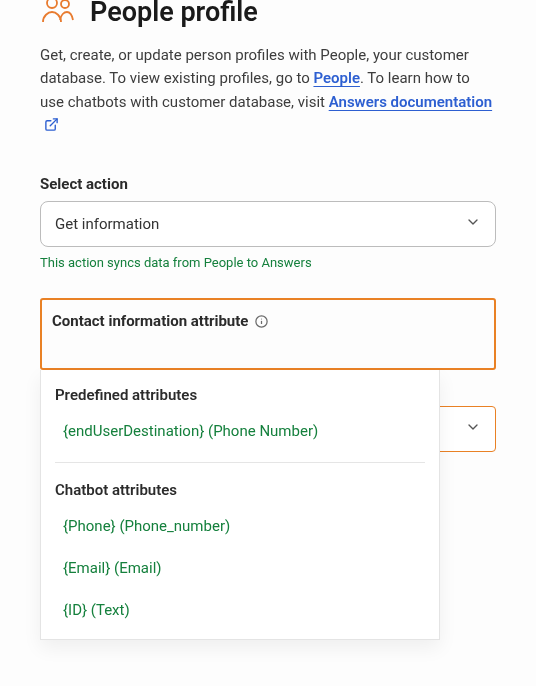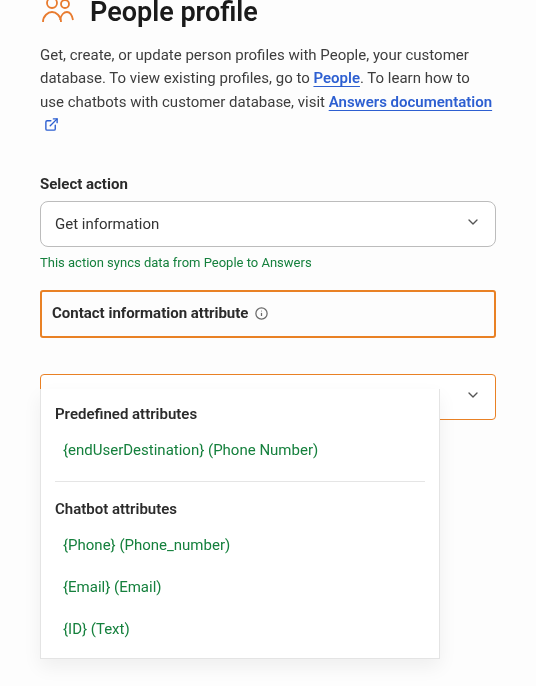--- a/index.html
+++ b/index.html
@@ -61,22 +61,22 @@
   .select .chev { position: absolute; right: 14px; top: 50%; transform: translateY(-50%); color: #555;}
   .helper {
     font-size: 13px;
     color: #15803d;
     margin-top: 8px;
   }
 
   .highlight-box {
     border: 2px solid #e98125;
     border-radius: 3px;
-    padding: 12px 10px 6px 10px;
-    margin-top: 20px;
+    padding: 12px 10px 30px 10px;
+    margin-top: 28px;
     position: relative;
   }
   .highlight-box .field-label { margin-top: 0; margin-bottom: 8px; }
   .select.active {
     border: 1.5px solid #4b5bd7;
   }
   .select.active .placeholder { color: #767676; }
 
   .dropdown {
     position: absolute;
@@ -178,21 +178,21 @@
   <div class="behind-select-wrap">
     <div class="behind-select">
       <span class="chev">
         <svg width="16" height="16" viewBox="0 0 24 24" fill="none" stroke="currentColor" stroke-width="2" stroke-linecap="round" stroke-linejoin="round">
             <polyline points="6 9 12 15 18 9"></polyline>
           </svg>
       </span>
     </div>
   </div>
 
-  <div class="dropdown" style="top:395px;">
+  <div class="dropdown" style="top:376px;">
     <div class="dd-group-label">Predefined attributes</div>
     <div class="dd-item">{endUserDestination} (Phone Number)</div>
     <hr class="dd-sep">
     <div class="dd-group-label">Chatbot attributes</div>
     <div class="dd-item">{Phone} (Phone_number)</div>
     <div class="dd-item">{Email} (Email)</div>
     <div class="dd-item">{ID} (Text)</div>
   </div>
 
 </div>

